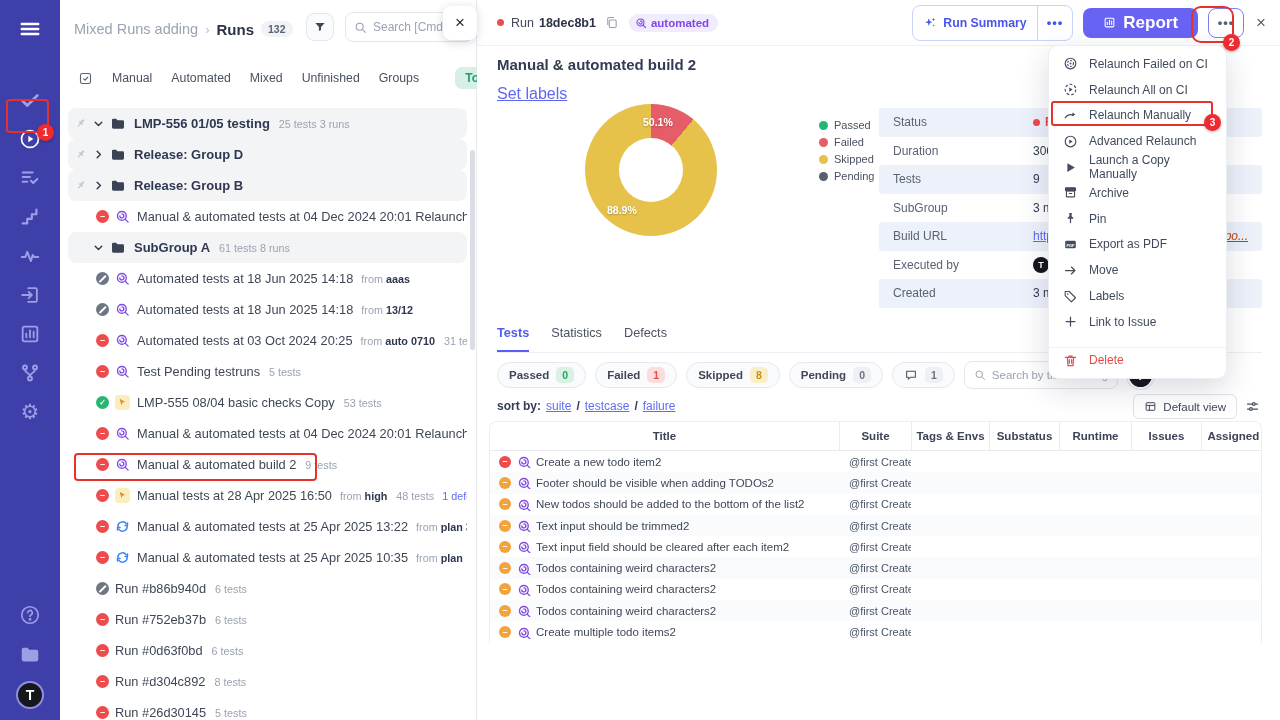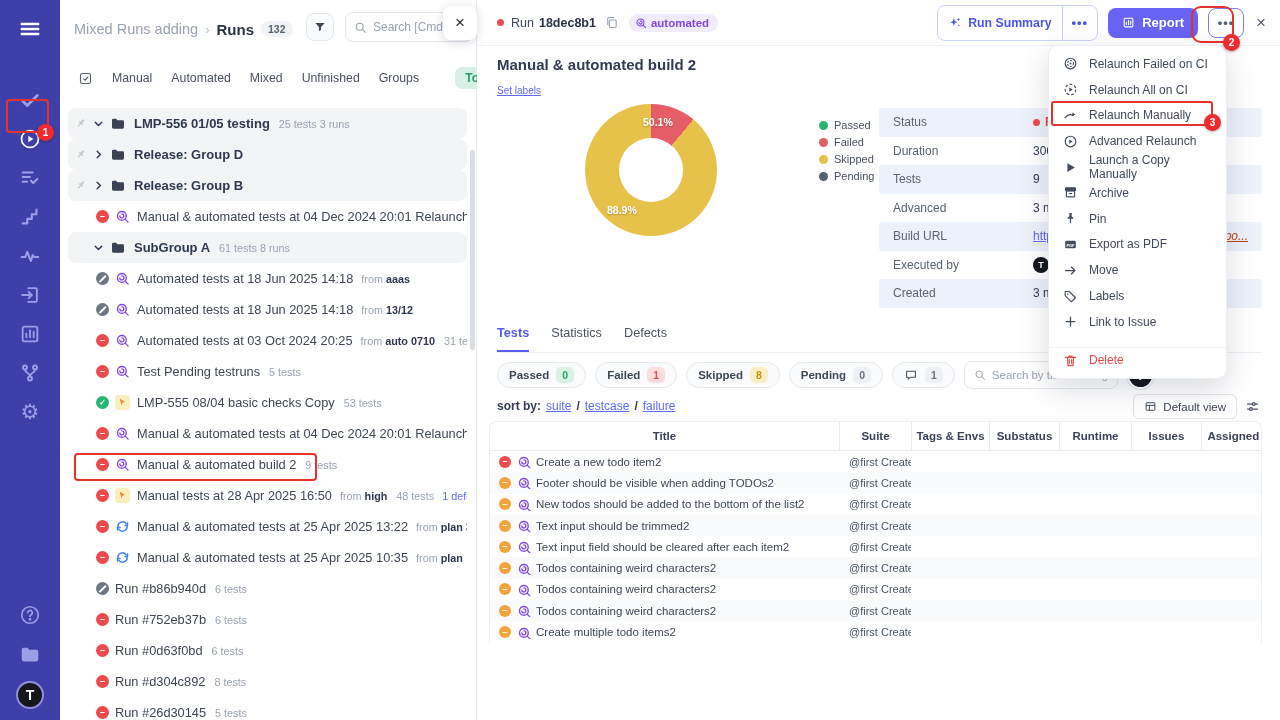--- a/index.html
+++ b/index.html
@@ -88,31 +88,31 @@
     border-radius:9px; padding:3px 9px 3px 6px; display:flex; align-items:center; gap:4px; cursor:pointer; }
   .mh-badge svg { width:12px; height:12px; }
   .mh-actions { margin-left:auto; display:flex; align-items:center; gap:10px; }
   .btn-summary { display:flex; align-items:center; height:36px; border:1px solid #ccd3f9; border-radius:8px;
     background:#fff; overflow:hidden; cursor:pointer; }
   .btn-summary .seg1 { display:flex; align-items:center; gap:6px; padding:0 10px; color:#4a55e8; font-size:12.3px;
     font-weight:bold; }
   .btn-summary .seg1 svg { width:14px; height:14px; }
   .btn-summary .seg2 { border-left:1px solid #ccd3f9; padding:0 9px; color:#4a55e8; font-size:13px; font-weight:bold;
     letter-spacing:1px; height:100%; display:flex; align-items:center; }
-  .btn-report { display:flex; align-items:center; gap:7px; height:30px; padding:0 14px; background:#6863f3; color:#fff;
-    font-size:13px; font-weight:bold; border-radius:8px; cursor:pointer; }
+  .btn-report { display:flex; align-items:center; gap:7px; height:30px; padding:0 20px; background:#6863f3; color:#fff;
+    font-size:17px; font-weight:bold; border-radius:8px; cursor:pointer; }
   .btn-report svg { width:13px; height:13px; }
   .btn-dots-wrap { position:relative; }
   .btn-dots { width:36px; height:30px; border:1.5px solid #7a7ff2; border-radius:8px; background:#fff; color:#5a6372;
     font-size:13px; font-weight:bold; letter-spacing:1px; display:flex; align-items:center; justify-content:center;
     cursor:pointer; }
   .mh-close { font-size:17px; color:#5a6372; cursor:pointer; margin-left:2px; }
 
   .run-title { position:absolute; left:20px; top:56px; font-size:15px; font-weight:bold; color:#333c52; }
-  .set-labels { position:absolute; left:20px; top:85px; font-size:10px; color:#6168f0; text-decoration:underline; cursor:pointer; }
+  .set-labels { position:absolute; left:20px; top:85px; font-size:16px; color:#6168f0; text-decoration:underline; cursor:pointer; }
 
   .donut-wrap { position:absolute; left:108px; top:104px; width:132px; height:132px; }
   #donut { width:132px; height:132px; border-radius:50%; position:relative; }
   .donut-hole { position:absolute; left:34px; top:34px; width:64px; height:64px; background:#fff; border-radius:50%; }
   .donut-label { position:absolute; color:#fff; font-size:10.5px; font-weight:bold; text-shadow:0 1px 2px rgba(0,0,0,.25); }
   .dl-small { left:58px; top:12px; }
   .dl-big { left:22px; top:100px; }
 
   .legend { position:absolute; left:342px; top:119px; display:flex; flex-direction:column; gap:5px; }
   .lg-row { display:flex; align-items:center; gap:6px; }
@@ -635,21 +635,21 @@
           <span>306h 2</span>
         </span>
       </div>
       <div class="info-row">
         <span class="info-label">Tests</span>
         <span class="info-value">
           <span>9</span>
         </span>
       </div>
       <div class="info-row">
-        <span class="info-label">Advanced</span>
+        <span class="info-label">SubGroup</span>
         <span class="info-value">
           <span>3 mon</span>
         </span>
       </div>
       <div class="info-row">
         <span class="info-label">Build URL</span>
         <span class="info-value">
           <span class="iv-link">https:/</span>
           <span class="iv-link-end">po...</span>
         </span>

